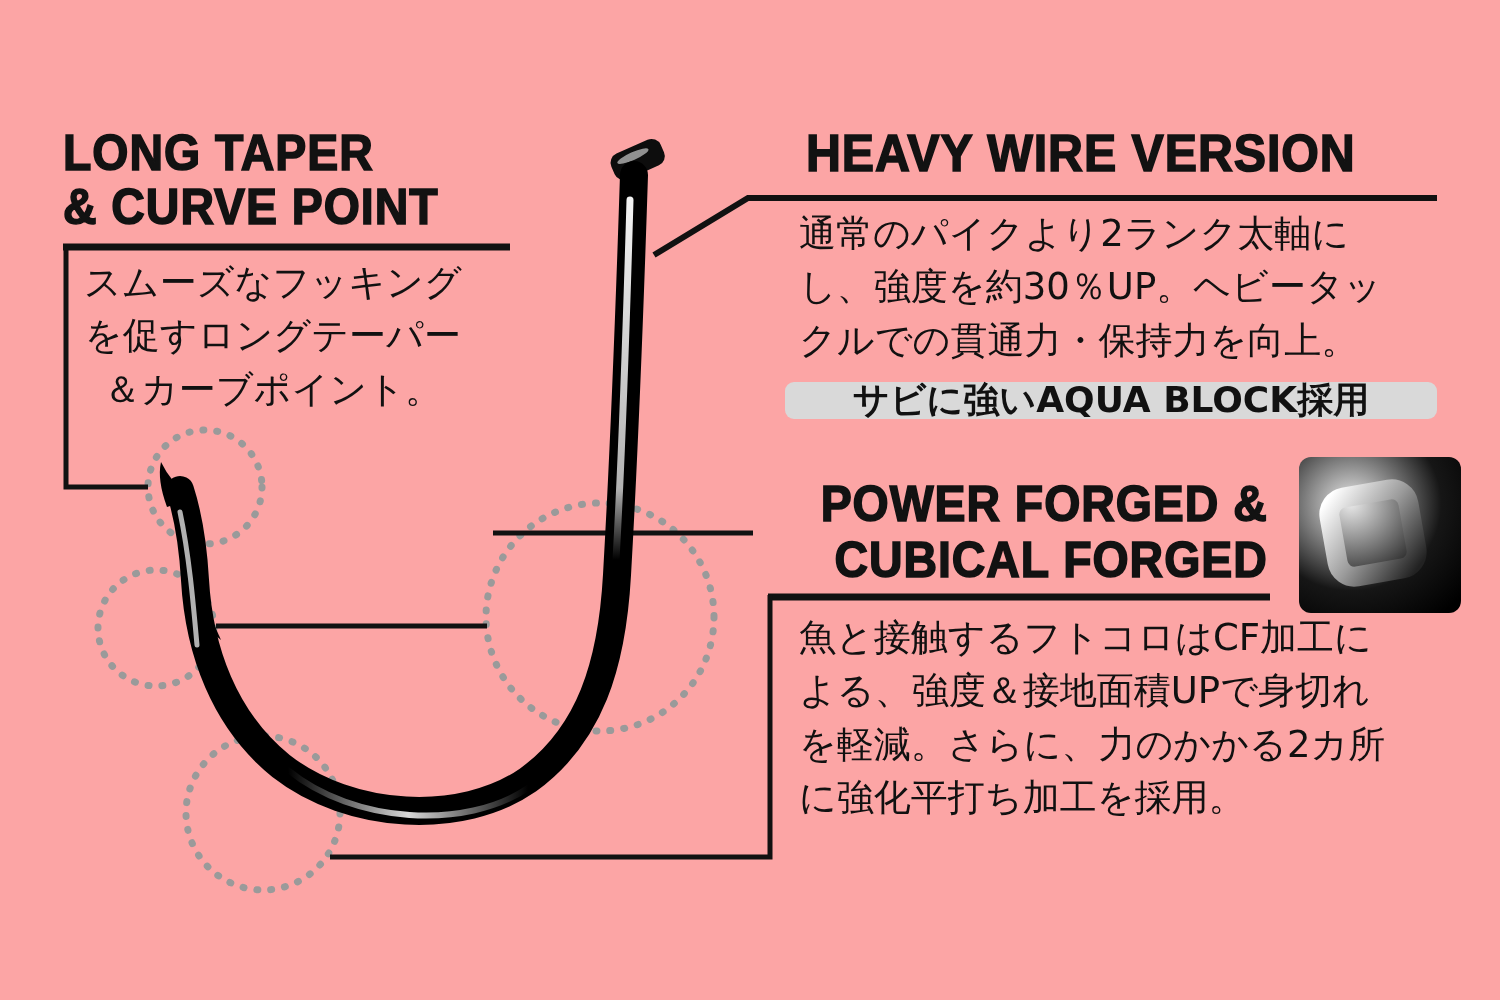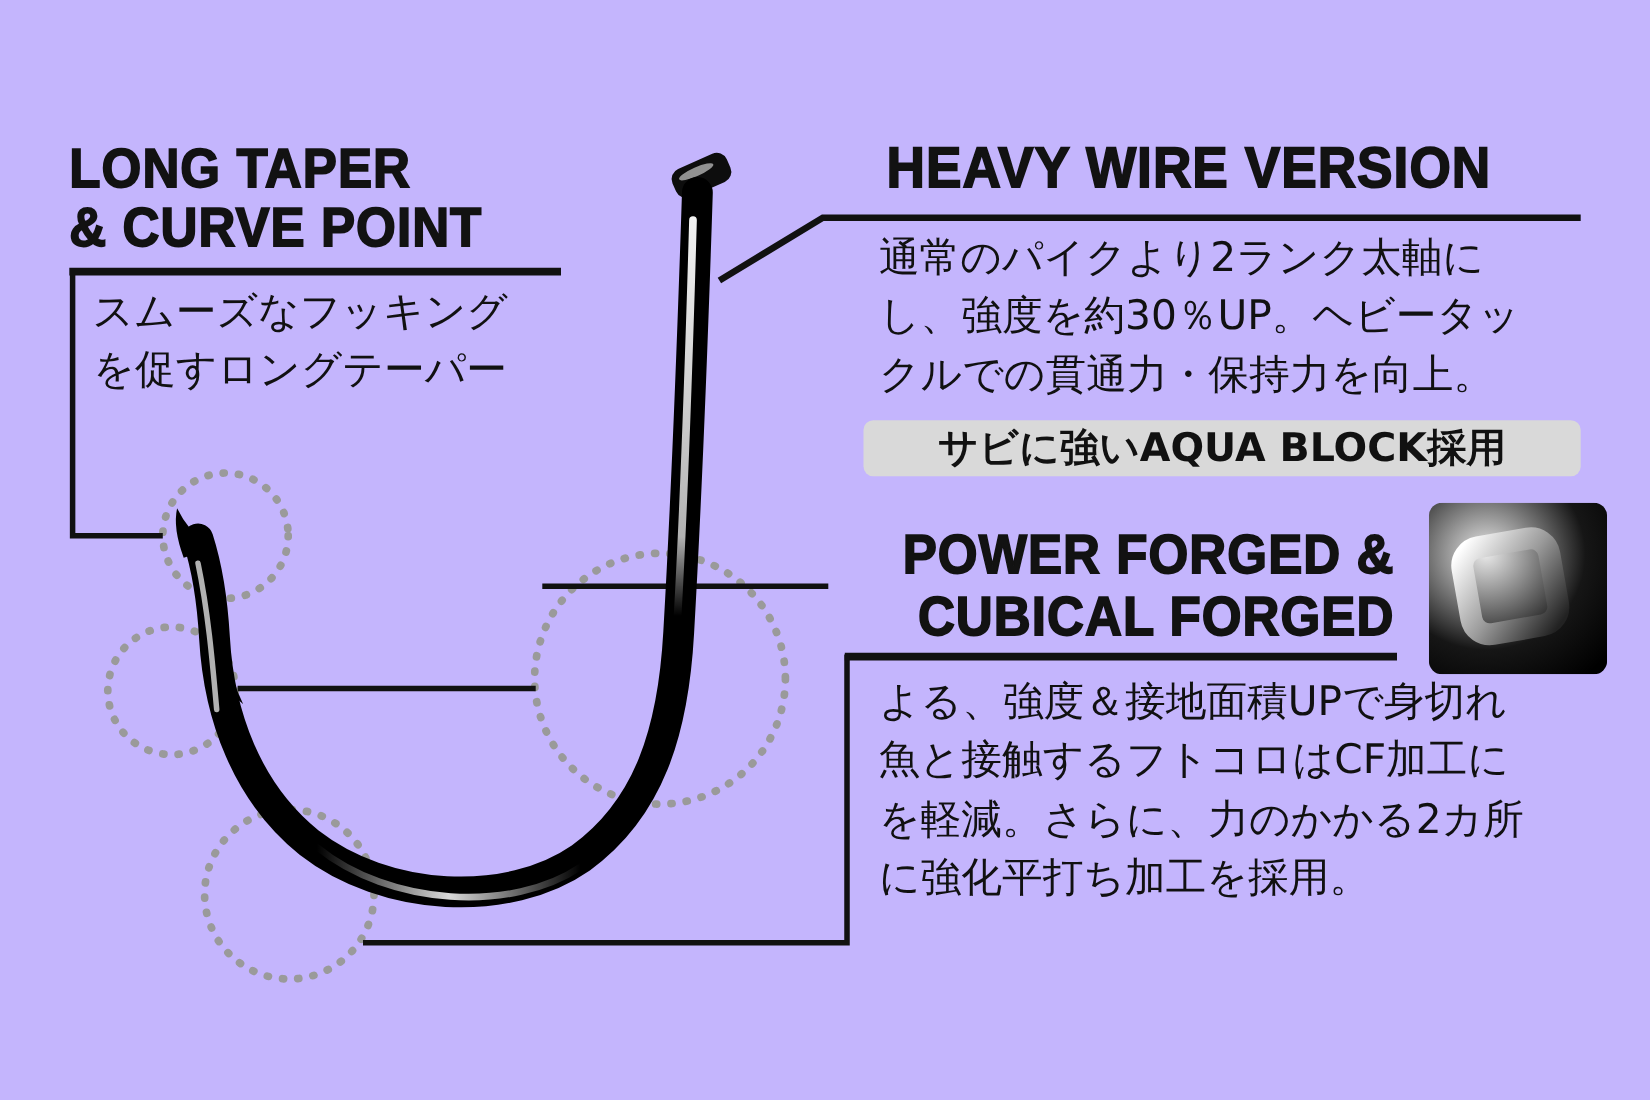--- a/index.html
+++ b/index.html
@@ -1,31 +1,31 @@
 <!DOCTYPE html>
 <html><head>
 <meta charset="utf-8">
 <style>
   html,body{margin:0;padding:0;background:#ffffff;}
-  .stage{position:relative;width:1500px;height:1000px;background:#c4b5fd;overflow:hidden;
+  .stage{position:relative;width:1500px;height:1000px;background:#fca5a5;overflow:hidden;
          font-family:"Liberation Sans",sans-serif;}
   .art{position:absolute;left:0;top:0;width:1500px;height:1000px;z-index:0;}
   .h1{position:absolute;z-index:2;font-family:"Liberation Sans",sans-serif;font-weight:900;
       color:#121212;-webkit-text-stroke:1.6px #121212;letter-spacing:1px;white-space:nowrap;}
   .h1 div{white-space:nowrap;}
   .lt{left:63px;top:126px;font-size:50px;line-height:1.08;transform:scaleX(.93);transform-origin:left top;}
   .hw{left:806px;top:127px;font-size:52px;line-height:1;transform:scaleX(.93);transform-origin:left top;}
   .pf{right:232px;top:476px;font-size:50px;line-height:1.12;text-align:right;
       transform:scaleX(.93);transform-origin:right top;}
   .jp{position:absolute;z-index:2;font-family:"DejaVu Sans",sans-serif;font-weight:400;
       color:#111111;font-size:37px;line-height:1.44;white-space:nowrap;}
   .lt-body{left:84px;top:256px;text-align:center;}
   .hw-body{left:799px;top:207px;}
   .pf-body{left:799px;top:611px;}
-  .badge{position:absolute;z-index:2;left:785px;top:382px;width:652px;height:51px;
+  .badge{position:absolute;z-index:2;left:785px;top:382px;width:652px;height:37px;
          background:#d9d9d9;border-radius:9px;display:flex;align-items:center;justify-content:center;
          font-family:"DejaVu Sans",sans-serif;font-weight:700;font-size:36px;color:#111;white-space:nowrap;}
   .cube-icon{position:absolute;z-index:2;left:1299px;top:457px;width:162px;height:156px;}
 </style>
 </head>
 <body>
 
 <div class="stage">
 
   <svg class="art" viewBox="0 0 1500 1000" xmlns="http://www.w3.org/2000/svg">
@@ -83,38 +83,39 @@
     </g>
   </svg>
 
   <div class="h1 lt">
     <div>LONG TAPER</div>
     <div>&amp; CURVE POINT</div>
   </div>
   <div class="jp lt-body">
     <div>スムーズなフッキング</div>
     <div>を促すロングテーパー</div>
+    <div>＆カーブポイント。</div>
   </div>
 
   <div class="h1 hw">HEAVY WIRE VERSION</div>
   <div class="jp hw-body">
     <div>通常のパイクより2ランク太軸に</div>
     <div>し、強度を約30％UP。ヘビータッ</div>
     <div>クルでの貫通力・保持力を向上。</div>
   </div>
 
   <div class="badge">サビに強いAQUA BLOCK採用</div>
 
   <div class="h1 pf">
     <div>POWER FORGED &amp;</div>
     <div>CUBICAL FORGED</div>
   </div>
   <div class="jp pf-body">
+    <div>魚と接触するフトコロはCF加工に</div>
     <div>よる、強度＆接地面積UPで身切れ</div>
-    <div>魚と接触するフトコロはCF加工に</div>
     <div>を軽減。さらに、力のかかる2カ所</div>
     <div>に強化平打ち加工を採用。</div>
   </div>
 
   <div class="cube-icon">
     <svg viewBox="0 0 162 156" width="162" height="156" xmlns="http://www.w3.org/2000/svg">
       <defs>
         <radialGradient id="ibg" cx="0.32" cy="0.30" r="0.9">
           <stop offset="0" stop-color="#e9e9e9"></stop>
           <stop offset="0.28" stop-color="#8a8a8a"></stop>

